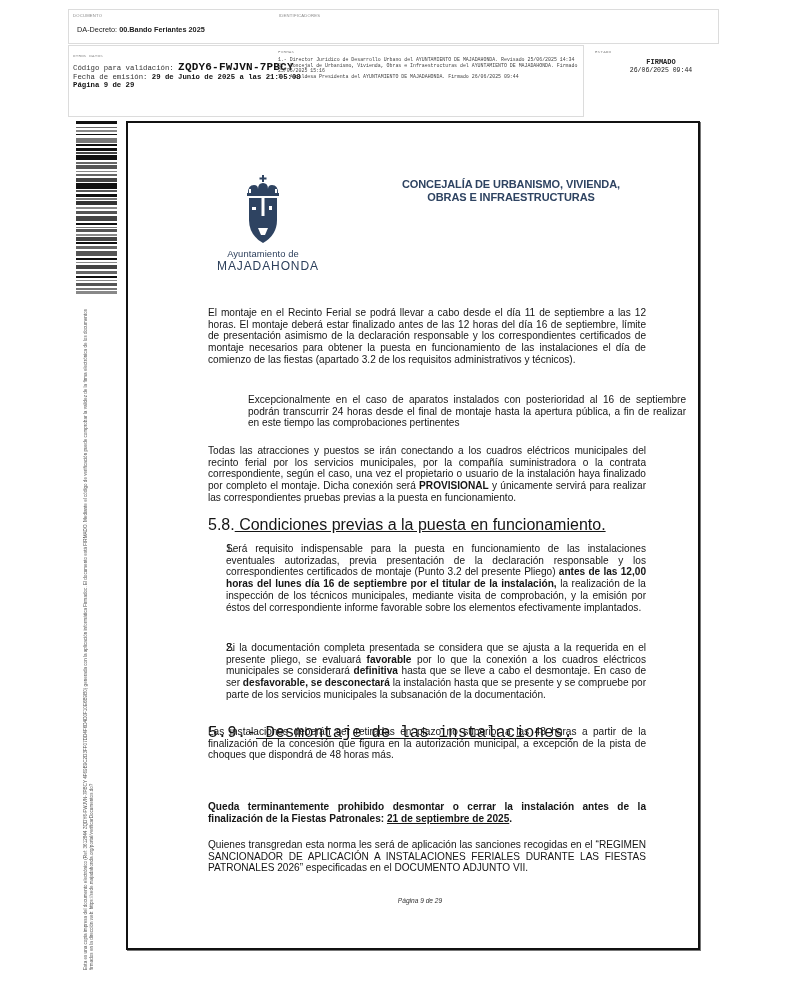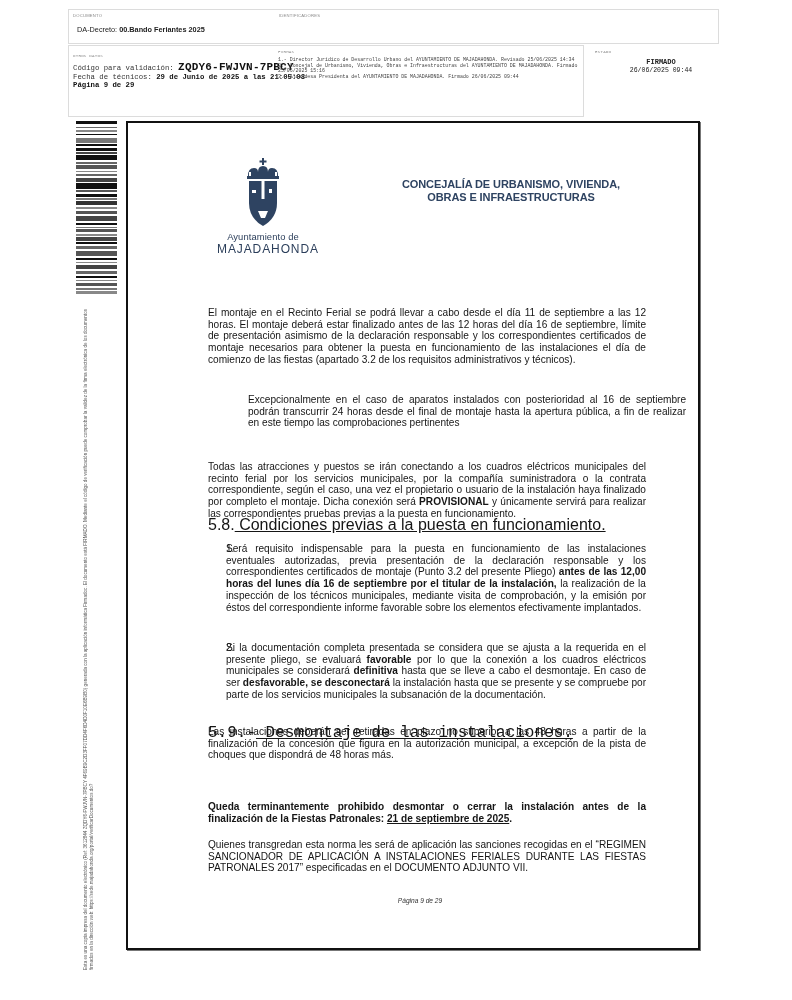--- a/index.html
+++ b/index.html
@@ -26,21 +26,21 @@
   .vertical-text {
     position: absolute; left: 83px; top: 970px; width: 670px;
     transform: rotate(-90deg); transform-origin: 0 0;
     font-size: 4.6px; color: #555; line-height: 5.6px;
   }
 
   
   .page-frame { position: absolute; left: 126px; top: 121px; width: 574px; height: 829px; border: 2px solid #111; border-left-width: 2px; box-shadow: 1px 1px 0 #777; }
 
   
-  .logo-wrap { position: absolute; left: 217px; top: 158px; width: 92px; text-align: center; }
+  .logo-wrap { position: absolute; left: 217px; top: 175px; width: 92px; text-align: center; }
   .logo-svg { display: block; margin: 0 auto; }
   .logo-town1 { font-size: 9.4px; color: #2b3e5a; margin-top: 3px; letter-spacing: 0.1px; }
   .logo-town2 { font-size: 12px; color: #2b3e5a; letter-spacing: 0.9px; }
   .dept { position: absolute; left: 398px; top: 178px; width: 226px; text-align: center; font-size: 11px; font-weight: bold; color: #2e4361; line-height: 12.5px; letter-spacing: -0.1px; }
 
   
   .body-text { position: absolute; left: 208px; width: 438px; font-size: 10.1px; line-height: 11.7px; color: #151515; text-align: justify; }
   .p { position: absolute; left: 0; width: 438px; }
   .p b { font-weight: bold; }
   .u { text-decoration: underline; }
@@ -61,21 +61,21 @@
     <span>DA-Decreto: </span><b>00.Bando Feriantes 2025</b>
   </div>
 </div>
 
 <div class="meta-box meta-row2">
   <span class="mini-label" style="left:4px;top:8px;">OTROS DATOS</span>
   <div class="val-line" style="top:15px;">
     <span>Código para validación: </span><span class="val-code">ZQDY6-FWJVN-7PBCY</span>
   </div>
   <div class="val-line" style="top:27px;">
-    <span>Fecha de técnicos: </span><b>29 de Junio de 2025 a las 21:05:08</b>
+    <span>Fecha de emisión: </span><b>29 de Junio de 2025 a las 21:05:08</b>
   </div>
   <div class="val-line" style="top:35px;">
     <b>Página 9 de 29</b>
   </div>
 
   <span class="mini-label" style="left:209px;top:4px;">FIRMAS</span>
   <div class="firmas-list">
     <div>1.- Director Jurídico de Desarrollo Urbano del AYUNTAMIENTO DE MAJADAHONDA. Revisado 25/06/2025 14:34</div>
     <div>2.- Concejal de Urbanismo, Vivienda, Obras e Infraestructuras del AYUNTAMIENTO DE MAJADAHONDA. Firmado 25/06/2025 15:16</div>
     <div>3.- Alcaldesa Presidenta del AYUNTAMIENTO DE MAJADAHONDA. Firmado 26/06/2025 09:44</div>
@@ -162,21 +162,21 @@
   <div>CONCEJALÍA DE URBANISMO, VIVIENDA,</div>
   <div>OBRAS E INFRAESTRUCTURAS</div>
 </div>
 
 <div class="body-text" style="top:307px;">
 
   <div class="p" style="top:0;">El montaje en el Recinto Ferial se podrá llevar a cabo desde el día 11 de septiembre a las 12 horas. El montaje deberá estar finalizado antes de las 12 horas del día 16 de septiembre, límite de presentación asimismo de la declaración responsable y los correspondientes certificados de montaje necesarios para obtener la puesta en funcionamiento de las instalaciones el día de comienzo de las fiestas (apartado 3.2 de los requisitos administrativos y técnicos).</div>
 
   <div class="p" style="top:87px;margin-left:40px;">Excepcionalmente en el caso de aparatos instalados con posterioridad al 16 de septiembre podrán transcurrir 24 horas desde el final de montaje hasta la apertura pública, a fin de realizar en este tiempo las comprobaciones pertinentes</div>
 
-  <div class="p" style="top:154px;">
+  <div class="p" style="top:138px;">
     <span>Todas las atracciones y puestos se irán conectando a los cuadros eléctricos municipales del recinto ferial por los servicios municipales, por la compañía suministradora o la contrata correspondiente, según el caso, una vez el propietario o usuario de la instalación haya finalizado por completo el montaje. Dicha conexión será </span><b>PROVISIONAL</b><span> y únicamente servirá para realizar las correspondientes pruebas previas a la puesta en funcionamiento.</span>
   </div>
 
   <div class="section" style="top:212px;">
     <span>5.8.</span><span class="u"> Condiciones previas a la puesta en funcionamiento.</span>
   </div>
 
   <div class="li" style="top:236px;">
     <span class="num">1.</span>
     <span class="txt"><span>Será requisito indispensable para la puesta en funcionamiento de las instalaciones eventuales autorizadas, previa presentación de la declaración responsable y los correspondientes certificados de montaje (Punto 3.2 del presente Pliego) </span><b>antes de las 12,00 horas del lunes día 16 de septiembre por el titular de la instalación,</b><span> la realización de la inspección de los técnicos municipales, mediante visita de comprobación, y la emisión por éstos del correspondiente informe favorable sobre los elementos efectivamente implantados.</span></span>
@@ -190,16 +190,16 @@
   <div class="section" style="top:421px;font-family:Liberation Mono, monospace;">
     <span>5.9.-</span><span class="u"> Desmontaje de las instalaciones.</span>
   </div>
 
   <div class="p" style="top:419px;">Las instalaciones deberán ser retiradas en plazo no superior a las 48 horas a partir de la finalización de la concesión que figura en la autorización municipal, a excepción de la pista de choques que dispondrá de 48 horas más.</div>
 
   <div class="p" style="top:494px;">
     <b>Queda terminantemente prohibido desmontar o cerrar la instalación antes de la finalización de la Fiestas Patronales: </b><b class="u">21 de septiembre de 2025</b><b>.</b>
   </div>
 
-  <div class="p" style="top:532px;">Quienes transgredan esta norma les será de aplicación las sanciones recogidas en el “REGIMEN SANCIONADOR DE APLICACIÓN A INSTALACIONES FERIALES DURANTE LAS FIESTAS PATRONALES 2017” especificadas en el DOCUMENTO ADJUNTO VII.</div>
+  <div class="p" style="top:532px;">Quienes transgredan esta norma les será de aplicación las sanciones recogidas en el “REGIMEN SANCIONADOR DE APLICACIÓN A INSTALACIONES FERIALES DURANTE LAS FIESTAS PATRONALES 2026” especificadas en el DOCUMENTO ADJUNTO VII.</div>
 </div>
 
 <div class="footer-page">Página 9 de 29</div>
 
 </body></html>

